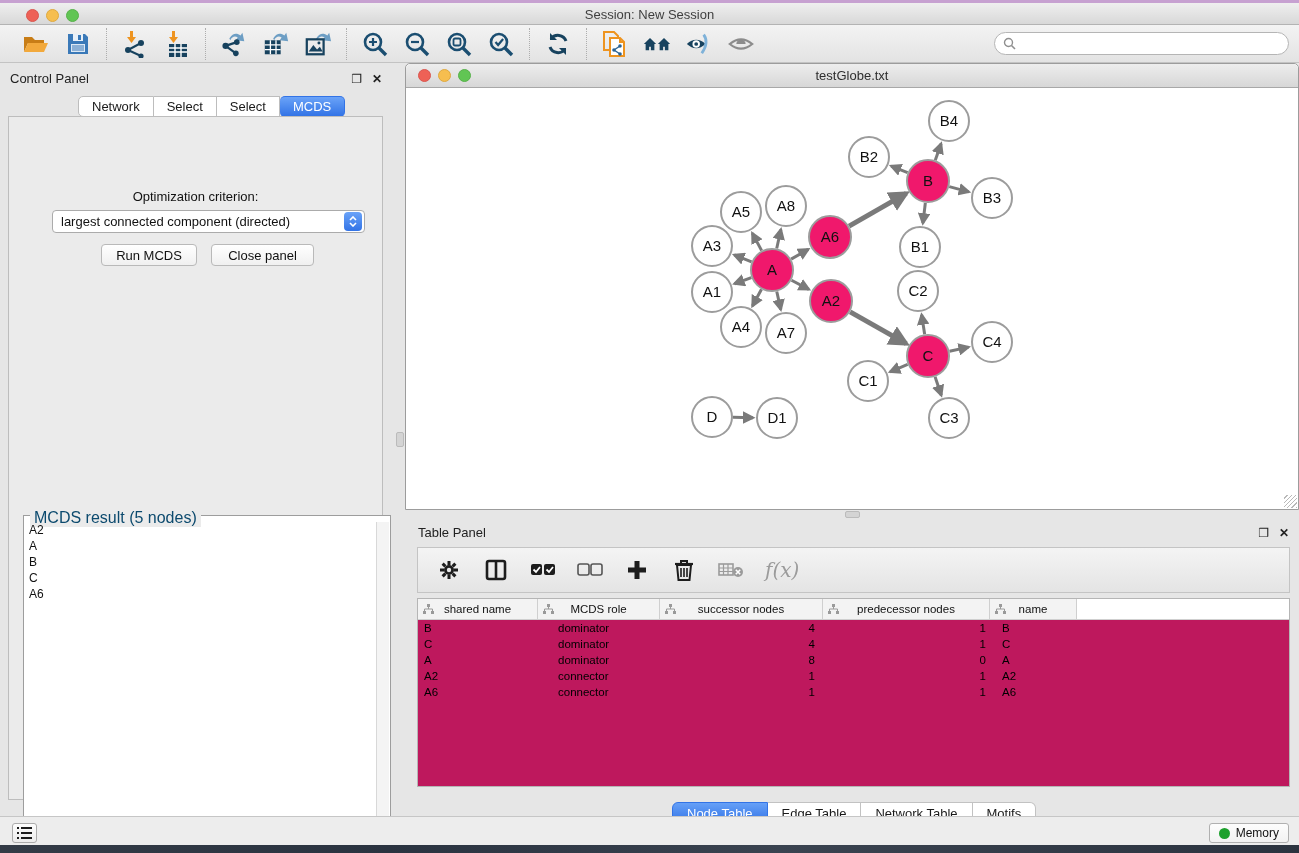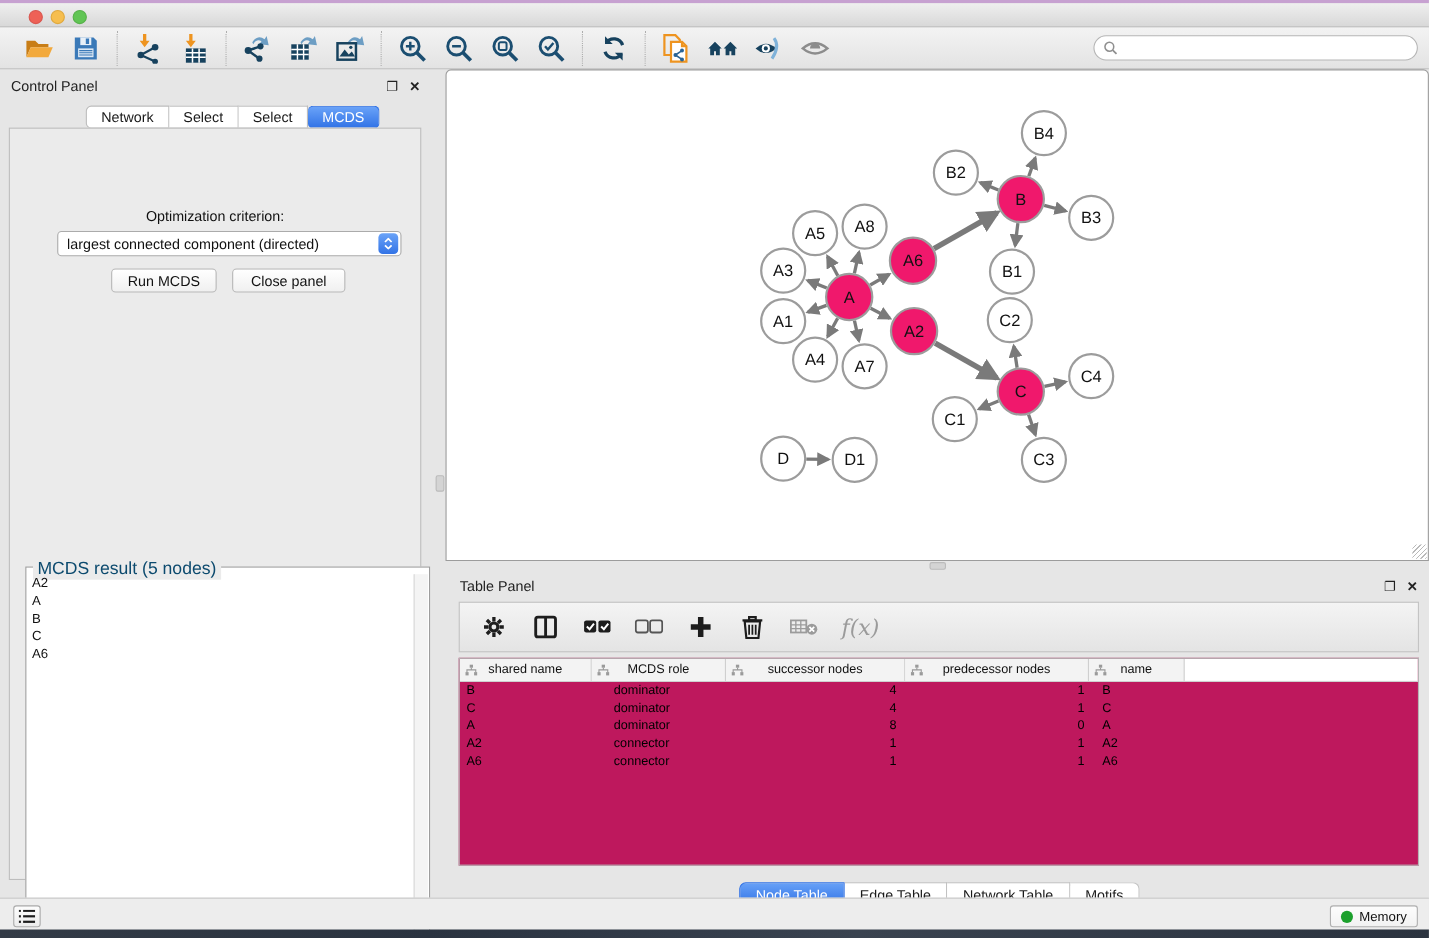--- a/index.html
+++ b/index.html
@@ -126,20 +126,21 @@
 </style>
 </head>
 <body>
 
 <div class="abs" id="desktop-top"></div>
 
 <div class="abs" id="titlebar">
   <span class="tl-dot red"></span>
   <span class="tl-dot yellow"></span>
   <span class="tl-dot green"></span>
+  <div class="title">Session: New Session</div>
 </div>
 
 <div class="abs" id="toolbar">
   <div class="tb-group">
     <span class="tb-icon">
       <svg width="28" height="26" viewBox="0 0 28 26">
           <path d="M2 6 h8 l3 3 h9 v3 H6 L2 21 z" fill="#c87d16"></path>
           <path d="M6 12 h20 l-4 9 H2 z" fill="#f2a93c"></path>
         </svg>
     </span>
@@ -321,20 +322,26 @@
           <div class="item">B</div>
           <div class="item">C</div>
           <div class="item">A6</div>
         </div>
       <div id="result-scroll"></div>
     </div>
   </div>
 </div>
 
 <div class="abs" id="net-window">
+  <div id="net-titlebar">
+    <span class="tl-dot red"></span>
+    <span class="tl-dot yellow"></span>
+    <span class="tl-dot green"></span>
+    <div class="title">testGlobe.txt</div>
+  </div>
   <div id="net-canvas">
     <svg id="graph-svg" width="890" height="421">
       <defs>
         <marker id="arrow" viewBox="0 0 10 10" refX="8" refY="5" markerWidth="4.2" markerHeight="4.2" orient="auto" markerUnits="strokeWidth">
           <path d="M0 0 L10 5 L0 10 z" fill="#7a7a7a"></path>
         </marker>
       </defs>
       <g id="edges-layer">
           <line x1="354.6297000338812" y1="162.5975032891971" x2="345.3130545084932" y2="145.1663600481486" stroke="#7a7a7a" stroke-width="3" marker-end="url(#arrow)"></line>
           <line x1="369.7013313337195" y1="160.50819961728223" x2="373.87127490866965" y2="141.4456004175103" stroke="#7a7a7a" stroke-width="3" marker-end="url(#arrow)"></line>

